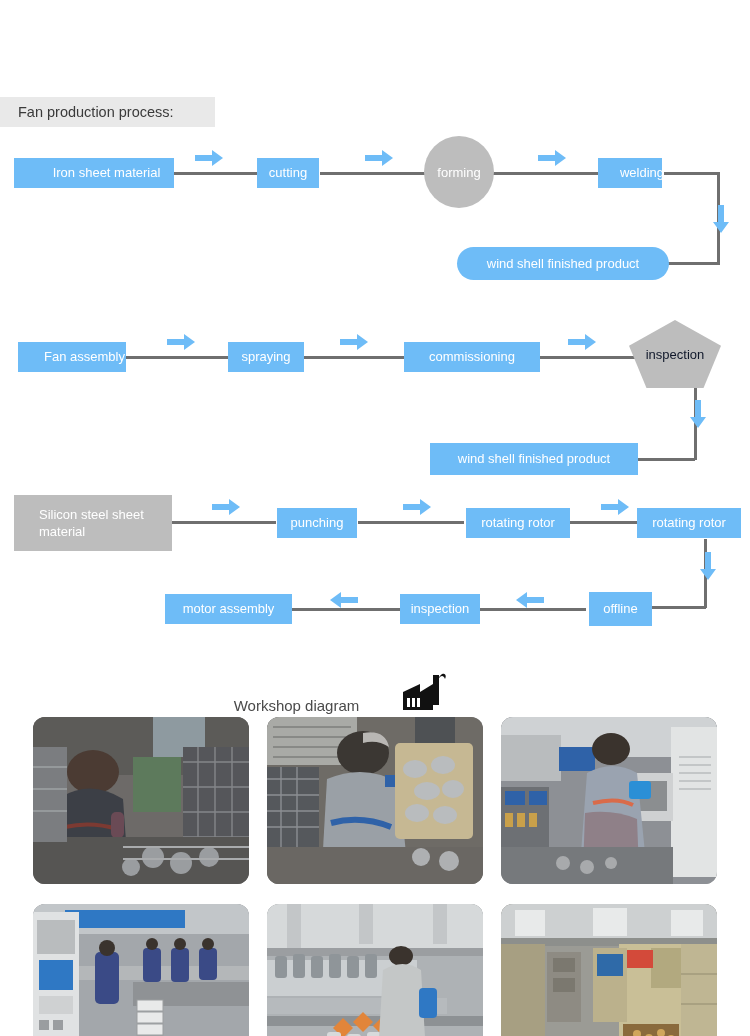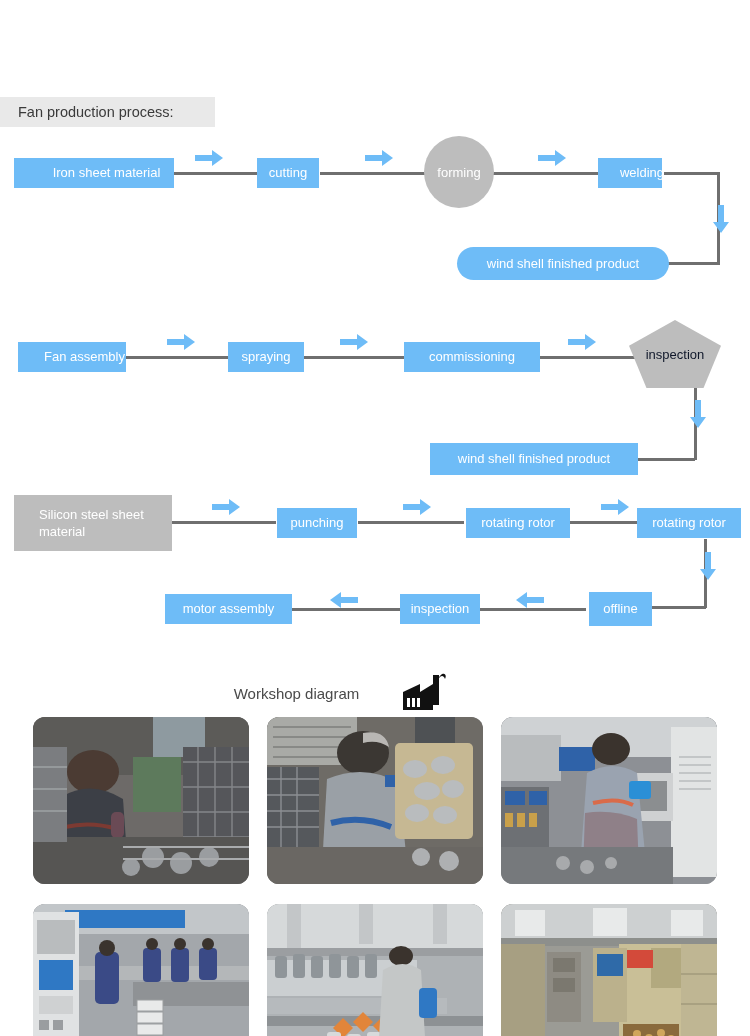--- a/index.html
+++ b/index.html
@@ -86,21 +86,21 @@
 
   
   .arrow-r, .arrow-l, .arrow-d {
     position: absolute; z-index: 4;
   }
   .arrow-r svg, .arrow-l svg, .arrow-d svg { display: block; }
 
   
   .workshop {
     position: absolute; left: 0; top: 672px; width: 680px;
-    display: flex; align-items: center; justify-content: center; gap: 32px;
+    display: flex; align-items: flex-end; justify-content: center; gap: 32px;
   }
   .workshop-text { font-size: 15px; color: #4a4a4a; }
   .workshop-icon { margin-left: 9px; display: block; }
 
   
   .photos {
     position: absolute; left: 33px; top: 717px;
     width: 684px;
     display: grid;
     grid-template-columns: repeat(3, 216px);

